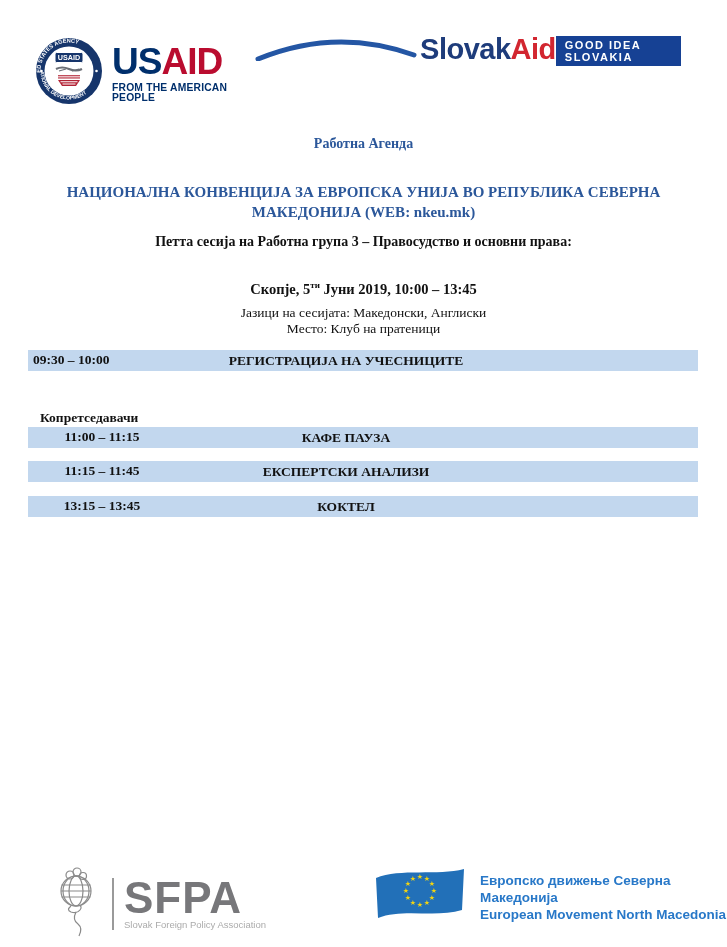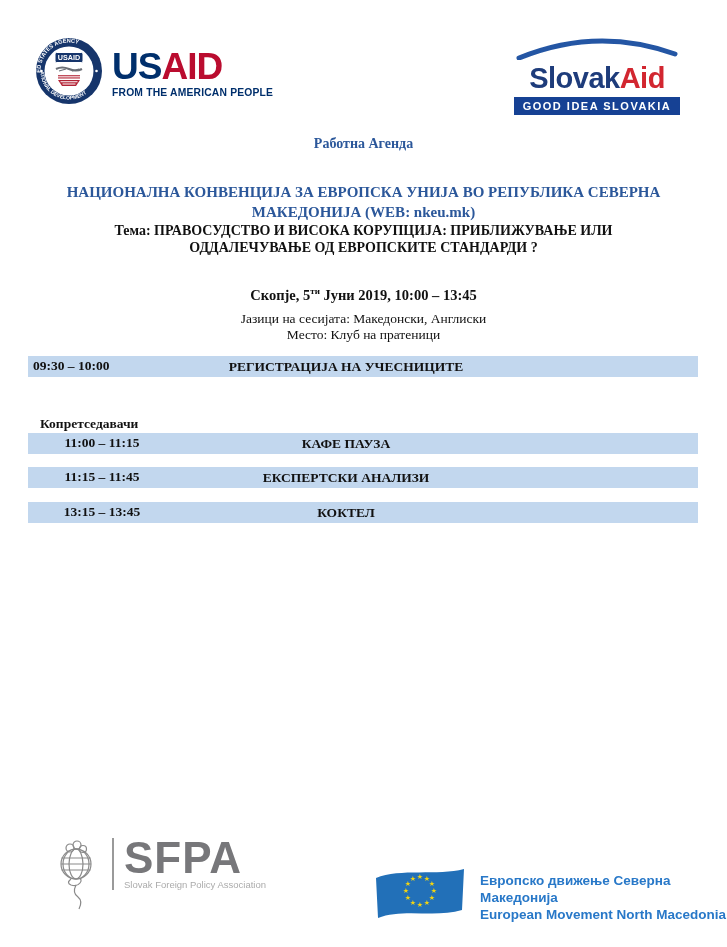--- a/index.html
+++ b/index.html
@@ -22,21 +22,21 @@
   
   .logo-row{display:flex;justify-content:space-between;align-items:flex-start;
             padding:36px 46px 0 34px;height:80px;}
   .usaid{display:flex;align-items:center;gap:8px;}
   .usaid-wordmark{display:flex;flex-direction:column;line-height:1;}
   .usaid-word{font-family:"Liberation Sans", sans-serif;font-weight:bold;font-size:37px;letter-spacing:-1px;}
   .usaid-word .us{color:var(--usaid-navy);}
   .usaid-word .aid{color:var(--usaid-red);}
   .usaid-tag{font-family:"Liberation Sans", sans-serif;font-size:10.3px;font-weight:bold;
              color:var(--usaid-navy);margin-top:3px;letter-spacing:.2px;}
-  .slovakaid{display:flex;flex-direction:column;align-items:center;margin-top:-4px;}
+  .slovakaid{display:flex;flex-direction:row;align-items:center;margin-top:-4px;}
   .slovak-word{font-family:"Liberation Sans", sans-serif;font-weight:bold;font-size:29px;line-height:1;letter-spacing:-.5px;}
   .slovak-word .s1{color:var(--slovak-navy);}
   .slovak-word .s2{color:var(--slovak-red);}
   .slovak-box{background:var(--slovak-box);color:#fff;font-family:"Liberation Sans", sans-serif;
               font-weight:bold;font-size:11px;letter-spacing:1.5px;padding:3px 9px;margin-top:4px;}
   
   .doc-label{text-align:center;font-weight:bold;font-size:14px;color:var(--head-blue);margin-top:20px;}
   .main-title{text-align:center;font-weight:bold;font-size:15px;color:var(--head-blue);
               max-width:600px;margin:30px auto 0;line-height:20px;}
   .session-line{text-align:center;font-weight:bold;font-size:14px;margin-top:11px;line-height:17px;}
@@ -51,21 +51,21 @@
   .session-time{position:absolute;left:0;top:2px;width:148px;text-align:center;font-weight:bold;line-height:16px;}
   .agenda > div:nth-child(1) .session-time,
   .agenda > div:nth-child(3) .session-time{text-align:left;padding-left:5px;width:143px;}
   .session-title{font-weight:bold;text-align:center;line-height:17px;max-width:430px;
                  margin:0 auto;padding-right:34px;}
   .gap-row{height:13px;}
   .content-row{display:flex;padding:3px 0 1px;}
   .content-label{width:148px;flex:0 0 148px;font-weight:bold;padding:3px 0 0 12px;box-sizing:border-box;}
   .content-entries{flex:1;}
   
-  .sfpa{position:absolute;left:50px;top:838px;display:flex;align-items:flex-start;gap:10px;}
+  .sfpa{position:absolute;left:50px;top:865px;display:flex;align-items:center;gap:10px;}
   .sfpa-divider{width:2px;height:52px;background:#9a9a9a;}
   .sfpa-textcol{display:flex;flex-direction:column;line-height:1;}
   .sfpa-acronym{font-family:"Liberation Sans", sans-serif;font-weight:bold;font-size:44px;
                 color:var(--sfpa-gray);letter-spacing:1px;line-height:.9;}
   .sfpa-tag{font-family:"Liberation Sans", sans-serif;font-size:9.5px;color:var(--sfpa-light);margin-top:2px;}
   .eu-mov{position:absolute;left:372px;top:866px;display:flex;align-items:center;gap:12px;}
   .eu-text{font-family:"Liberation Sans", sans-serif;font-weight:bold;
            color:var(--eu-blue);font-size:13.5px;line-height:17px;}
 </style>
 </head>
@@ -118,21 +118,21 @@
       </span>
       <div class="slovak-word">
         <span class="s1">Slovak</span><span class="s2">Aid</span>
       </div>
       <div class="slovak-box">GOOD IDEA SLOVAKIA</div>
     </div>
   </div>
 
   <div class="doc-label">Работна Агенда</div>
   <div class="main-title">НАЦИОНАЛНА КОНВЕНЦИЈА ЗА ЕВРОПСКА УНИЈА ВО РЕПУБЛИКА СЕВЕРНА МАКЕДОНИЈА (WEB: nkeu.mk)</div>
-  <div class="theme-line">Тема: ПРАВОСУДСТВО И ВИСОКА КОРУПЦИЈА: ПРИБЛИЖУВАЊЕ ИЛИ ОДДАЛЕЧУВАЊЕ ОД ЕВРОПСКИТЕ СТАНДАРДИ ?</div>
+  <div class="session-line">Петта сесија на Работна група 3 – Правосудство и основни права:</div>
   <div class="date-line"><span>Скопје, 5</span><sup>ти</sup><span> Јуни 2019, 10:00 – 13:45</span></div>
   <div class="info-line">Јазици на сесијата: Македонски, Англиски</div>
   <div class="info-line tight">Место: Клуб на пратеници</div>
 
   <div class="agenda" id="agenda">
       <div class="session-row">
         <div class="session-time">09:30 – 10:00</div>
         <div class="session-title">РЕГИСТРАЦИЈА НА УЧЕСНИЦИТЕ</div>
       </div>
       <div class="gap-row"></div>

